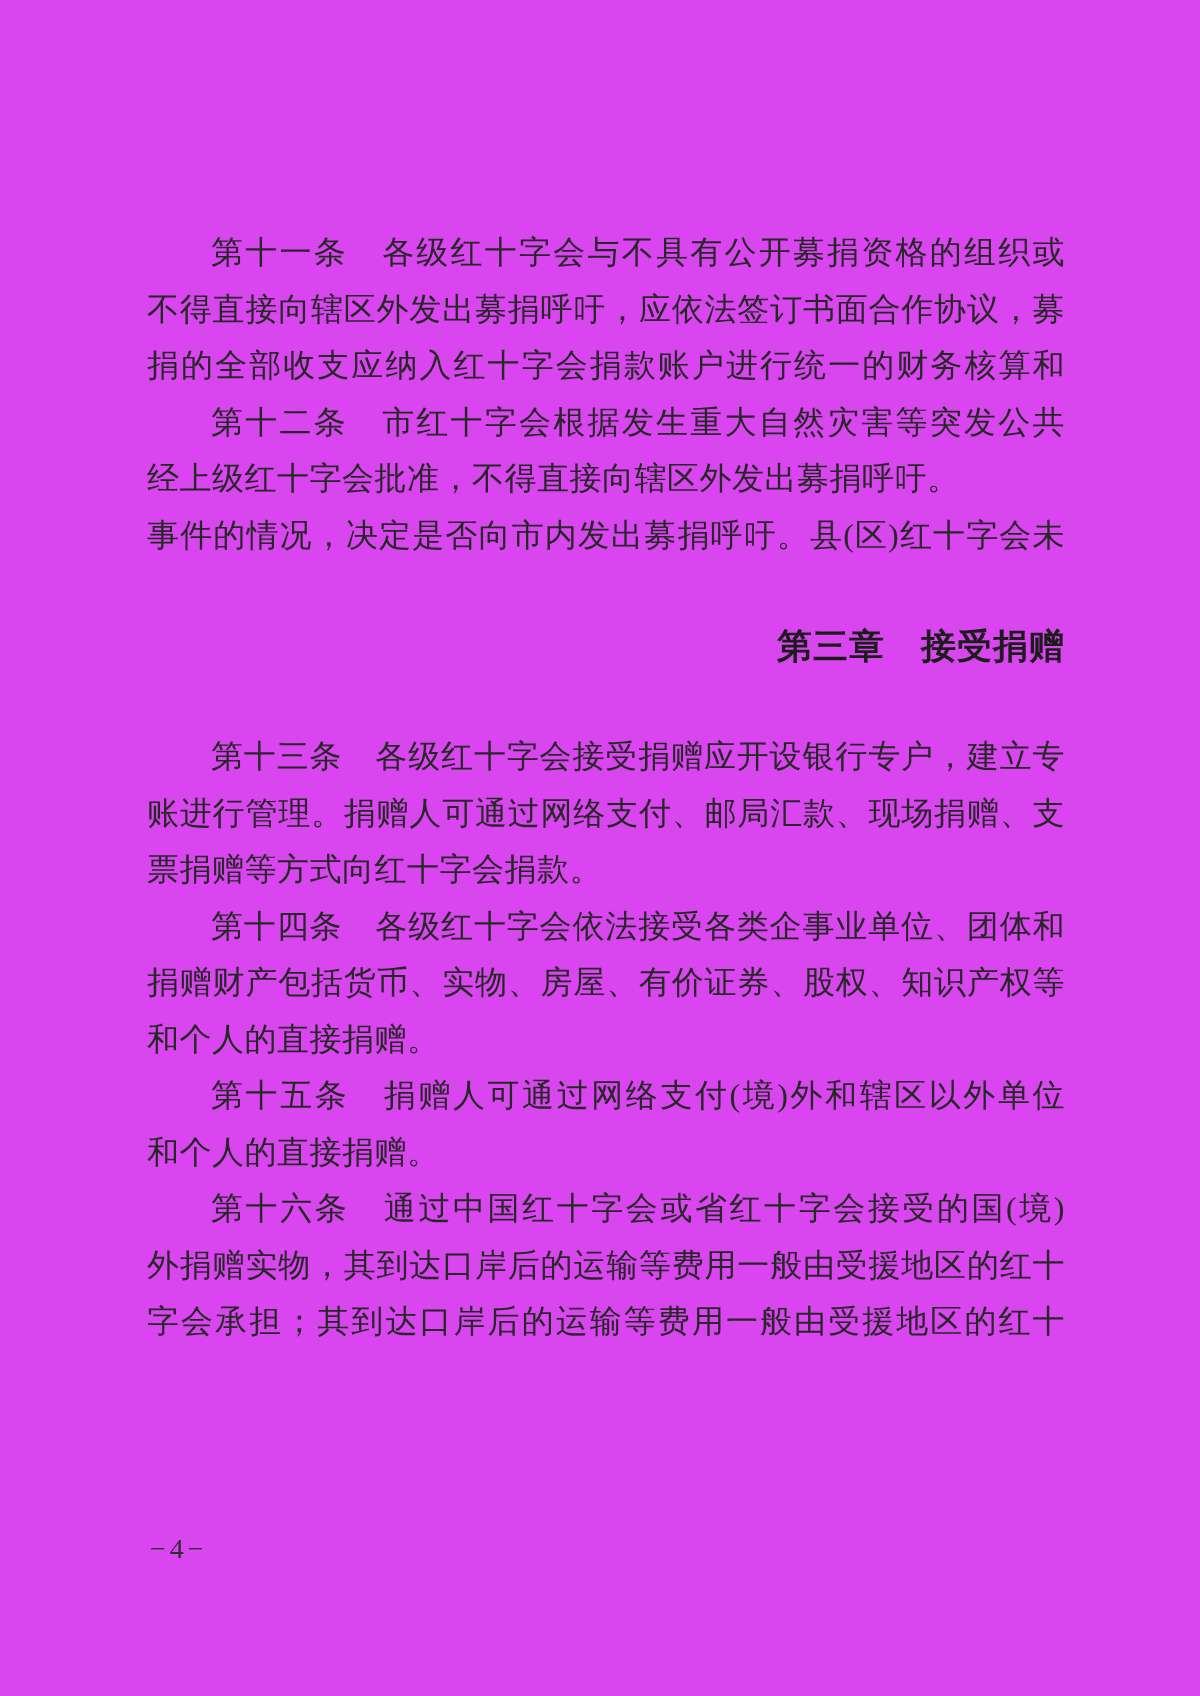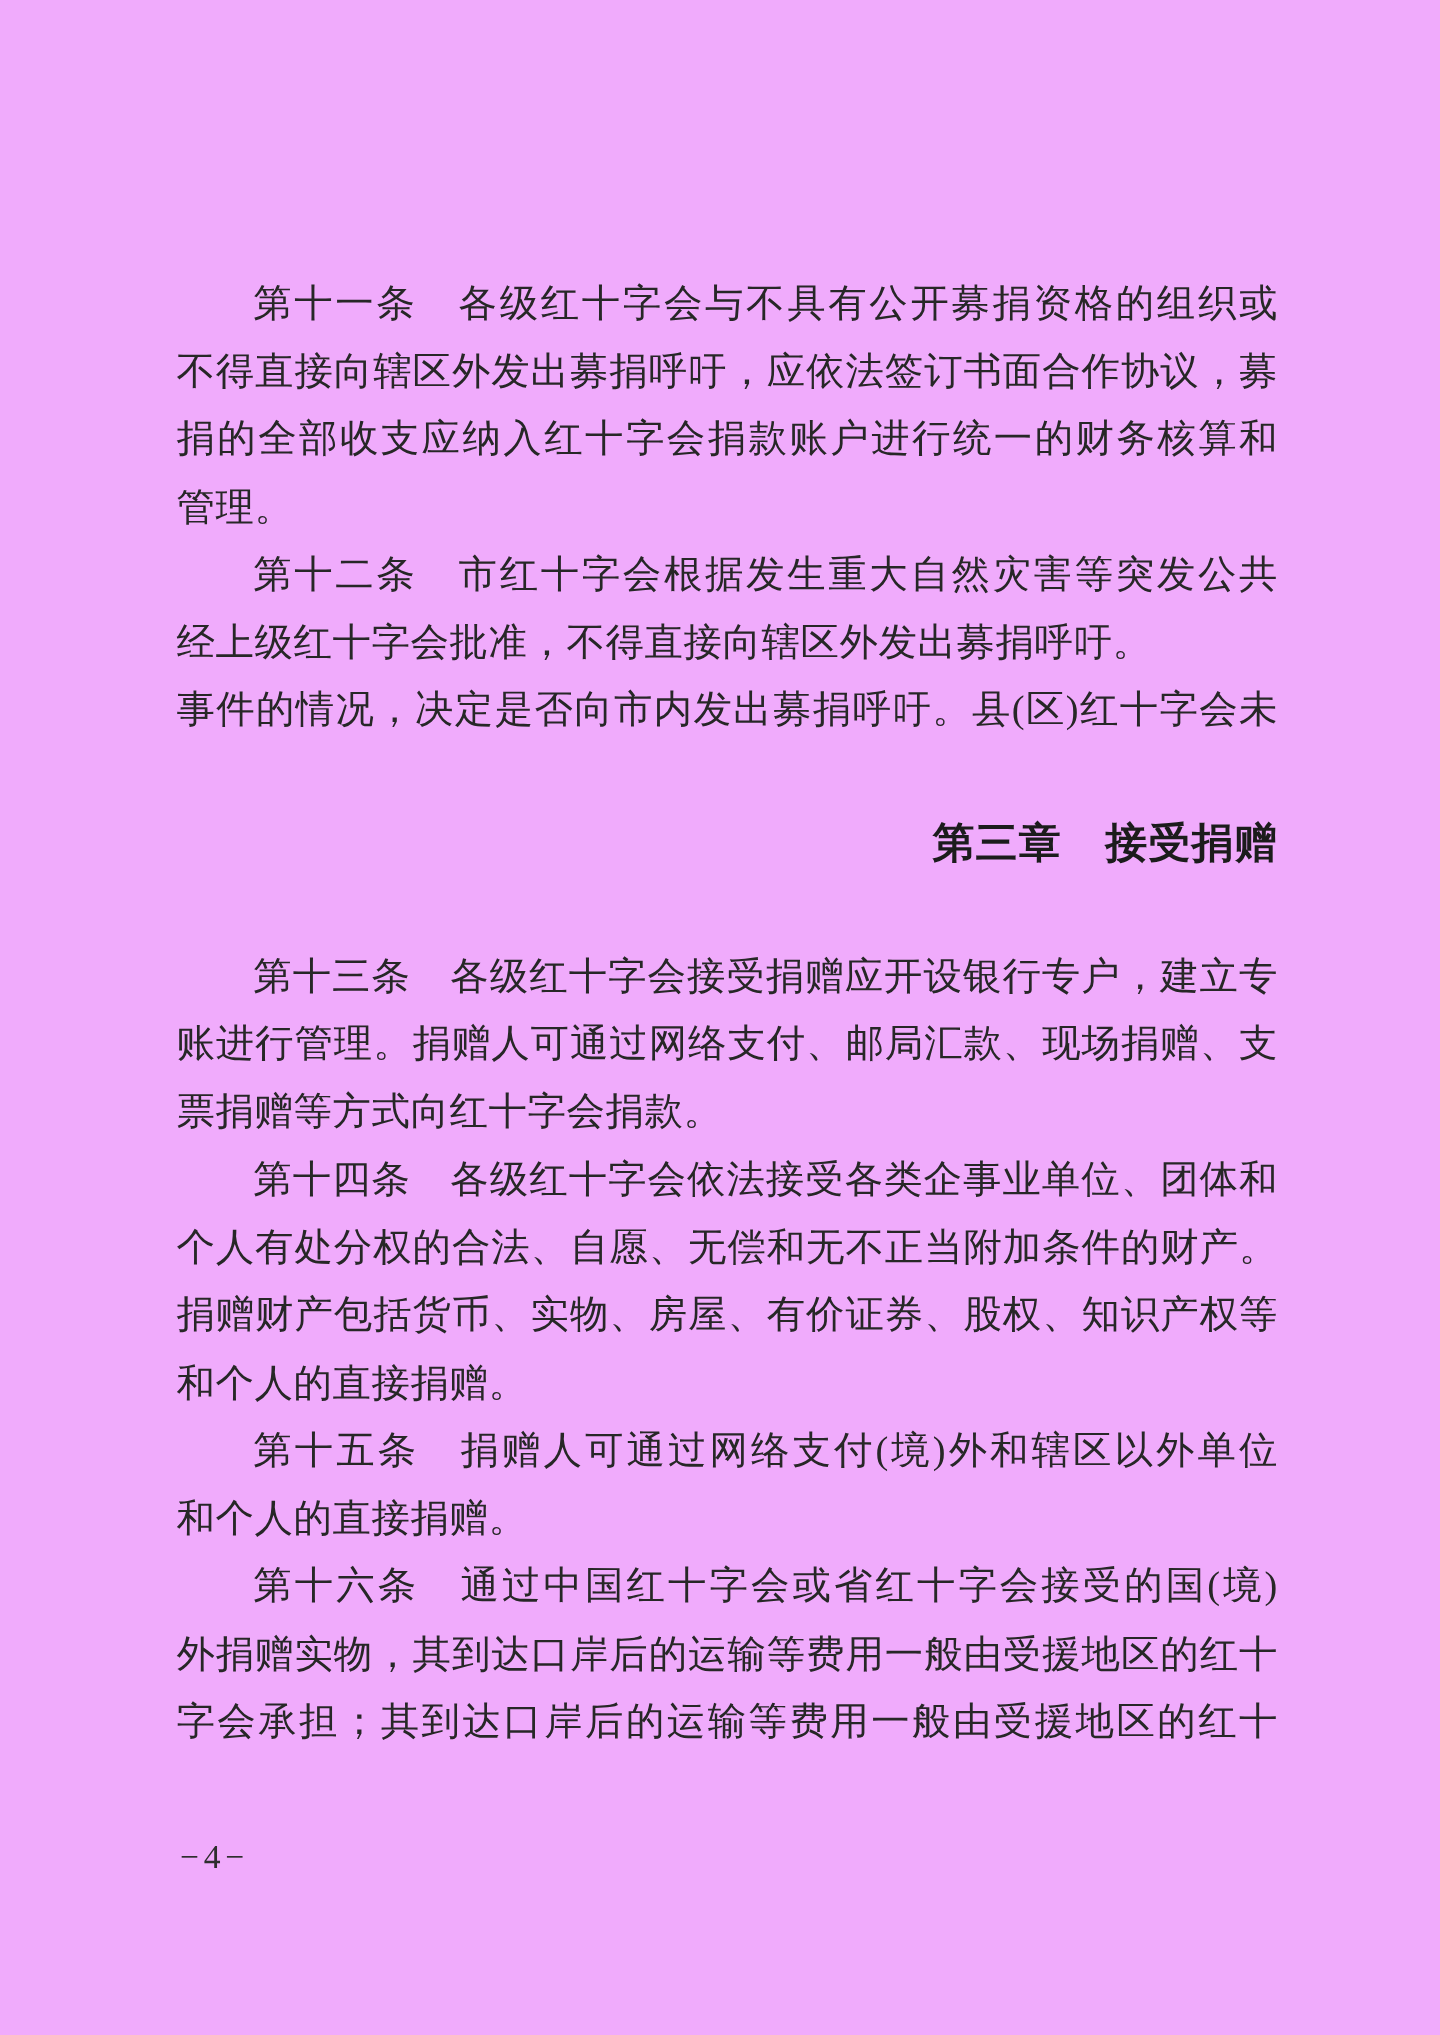--- a/index.html
+++ b/index.html
@@ -3,21 +3,21 @@
 <meta charset="utf-8">
 <style>
   html,body{margin:0;padding:0;}
   body{
     width:1200px;height:1696px;position:relative;
     background:#fdfdfc;
     font-family:"Liberation Serif","DejaVu Serif",serif;
     color:#272727;
     overflow:hidden;
   }
-  .sheet{position:absolute;inset:0;background:#f0abfc;text-decoration:underline;}
+  .sheet{position:absolute;inset:0;background:#d946ef;text-decoration:underline;}
   .text-block{
     position:absolute;left:147px;top:0;width:918px;
     padding-top:224px;
   }
   .line{
     font-size:32px;
     line-height:56.5px;
     height:56.5px;
     text-align:left;
     letter-spacing:0.5px;
@@ -49,32 +49,30 @@
 </style>
 </head>
 <body style="background: rgb(253, 253, 252);">
 
 <div class="sheet">
   <div class="text-block">
 
     <div class="line j indent">第十一条　各级红十字会与不具有公开募捐资格的组织或</div>
     <div class="line j">不得直接向辖区外发出募捐呼吁，应依法签订书面合作协议，募</div>
     <div class="line j">捐的全部收支应纳入红十字会捐款账户进行统一的财务核算和</div>
-    <div class="line">管理。</div>
     <div class="line j indent">第十二条　市红十字会根据发生重大自然灾害等突发公共</div>
     <div class="line">经上级红十字会批准，不得直接向辖区外发出募捐呼吁。</div>
     <div class="line j">事件的情况，决定是否向市内发出募捐呼吁。县(区)红十字会未</div>
 
     <div class="chapter-heading">第三章　接受捐赠</div>
 
     <div class="line j indent">第十三条　各级红十字会接受捐赠应开设银行专户，建立专</div>
     <div class="line j">账进行管理。捐赠人可通过网络支付、邮局汇款、现场捐赠、支</div>
     <div class="line">票捐赠等方式向红十字会捐款。</div>
     <div class="line j indent">第十四条　各级红十字会依法接受各类企事业单位、团体和</div>
-    <div class="line j">个人有处分权的合法、自愿、无偿和无不正当附加条件的财产。</div>
     <div class="line j">捐赠财产包括货币、实物、房屋、有价证券、股权、知识产权等</div>
     <div class="line">和个人的直接捐赠。</div>
     <div class="line j indent">第十五条　捐赠人可通过网络支付(境)外和辖区以外单位</div>
     <div class="line">和个人的直接捐赠。</div>
     <div class="line j indent">第十六条　通过中国红十字会或省红十字会接受的国(境)</div>
     <div class="line j">外捐赠实物，其到达口岸后的运输等费用一般由受援地区的红十</div>
     <div class="line j">字会承担；其到达口岸后的运输等费用一般由受援地区的红十</div>
 
   </div>
 

